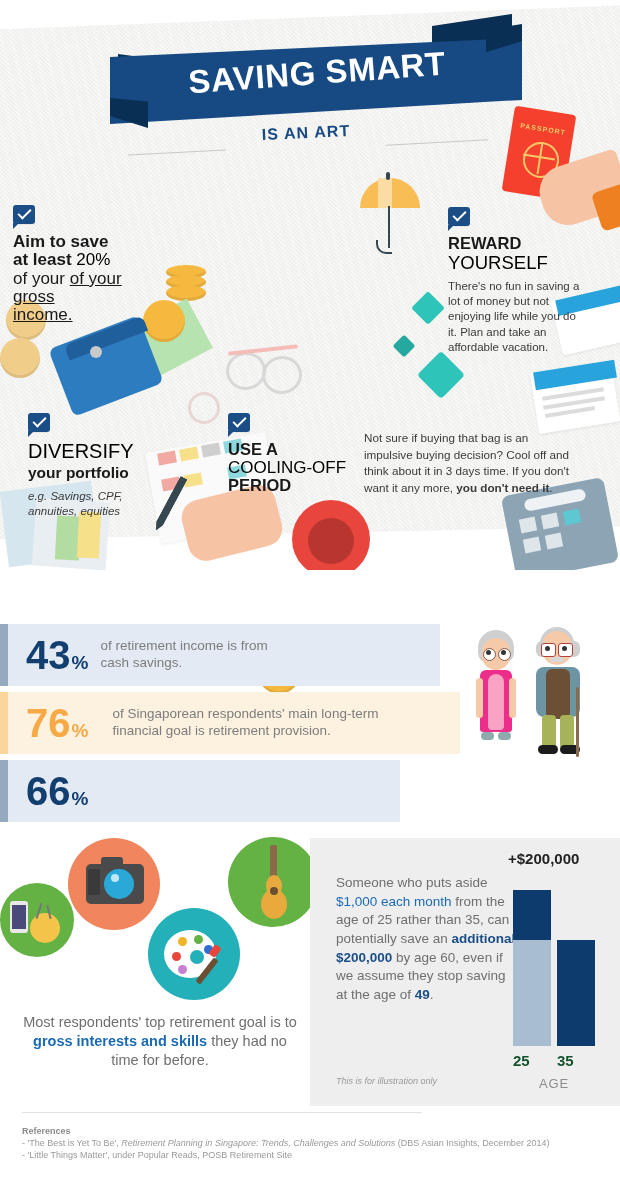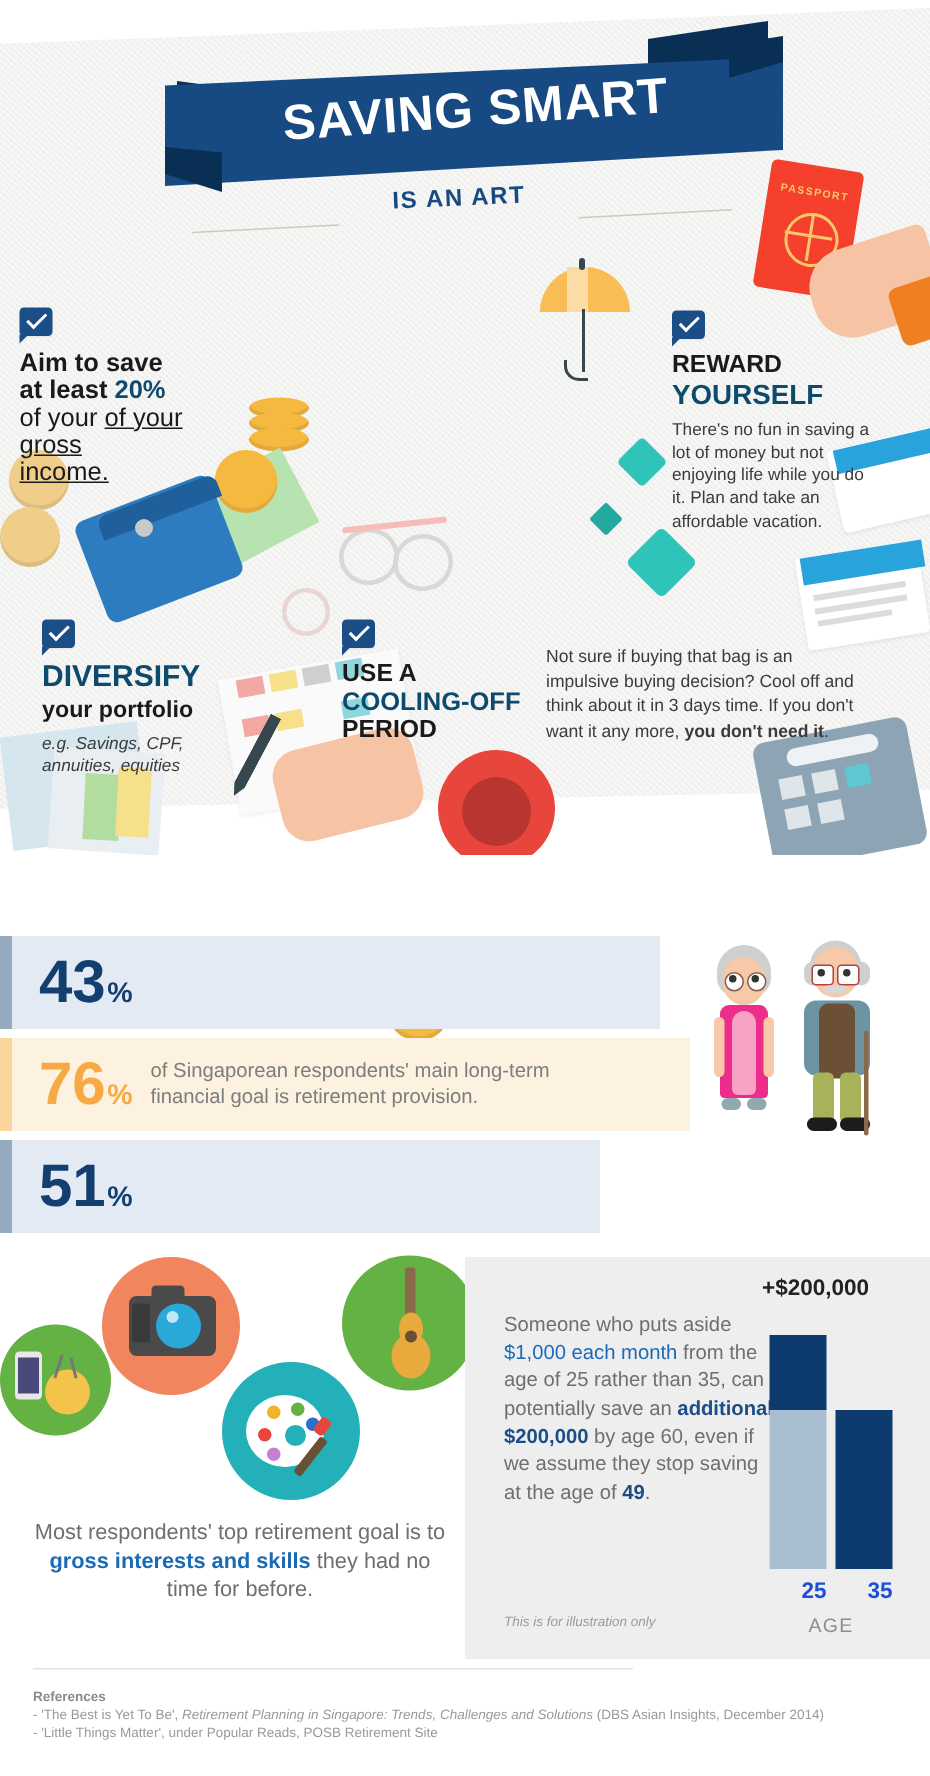--- a/index.html
+++ b/index.html
@@ -79,21 +79,21 @@
     content:"";position:absolute;left:0px;bottom:-5px;border-left:6px solid #1b4e87;
     border-bottom:6px solid transparent;
   }
   .chk i{
     position:absolute;left:5px;top:4px;width:11px;height:5px;
     border-left:2.6px solid #fff;border-bottom:2.6px solid #fff;
     transform:rotate(-45deg);
   }
   .tip-h{margin-top:9px;line-height:1.08;}
   .tip-h .dark{color:#1a1a1a;font-weight:bold;}
-  .tip-h .blue{color:#0c4a6e;font-weight:bold;}
+  .tip-h .blue{color:#000000;font-weight:normal;}
   .tip-body{color:#3b3b3b;line-height:1.33;margin-top:6px;}
   .tip-note{color:#3b3b3b;font-style:italic;line-height:1.3;margin-top:7px;font-size:11.5px;}
 
   
   .dec{position:absolute;}
   .coin{border-radius:50%;background:#f6b93f;box-shadow:inset 0 -3px 0 rgba(0,0,0,.08);}
   .coin.pale{background:#f0ce8a;}
   .gem{background:#2ec4ba;}
   .doccard{background:#ffffff;border-radius:3px;box-shadow:0 1px 3px rgba(0,0,0,.08);}
 
@@ -116,21 +116,21 @@
 
   .gpanel{position:absolute;left:310px;top:3px;width:310px;height:268px;background:#eeeeee;}
   .gpanel-txt{position:absolute;left:26px;top:36px;width:180px;color:#6f6f6f;font-size:13.5px;line-height:1.38;}
   .gpanel-txt .bl{color:#1b6ab5;}
   .gpanel-txt b{color:#1b4e87;}
   .illus-note{position:absolute;left:26px;top:238px;color:#9a9a9a;font-style:italic;font-size:9px;}
 
   .bar{position:absolute;}
   .bar-navy{background:#0d3b6e;}
   .bar-grey{background:#a9bdd0;}
-  .bar-label{position:absolute;color:#1d4ed8;font-weight:bold;font-size:15px;text-align:right;}
+  .bar-label{position:absolute;color:#14532d;font-weight:bold;font-size:15px;text-align:left;}
   .chart-top-label{position:absolute;color:#222;font-weight:bold;font-size:15px;}
   .axis-label{position:absolute;color:#8d8d8d;font-size:13px;letter-spacing:.8px;}
 
   
   .refs{position:absolute;left:0;top:1112px;width:620px;height:72px;background:#fff;}
   .refs-rule{position:absolute;left:22px;top:0;width:400px;height:1px;background:#e2e2e2;}
   .refs-h{position:absolute;left:22px;top:14px;color:#8b8b8b;font-size:9px;font-weight:bold;}
   .refs-l{position:absolute;left:22px;color:#9a9a9a;font-size:9px;white-space:nowrap;}
   .refs-l i{font-style:italic;}
 </style>
@@ -317,35 +317,36 @@
     <div class="dec coin" style="left:286px;top:67px;width:44px;height:16px;border-radius:50%;"></div>
     <div class="dec coin" style="left:286px;top:78px;width:44px;height:18px;border-radius:50%;"></div>
     <div class="dec coin" style="left:258px;top:82px;width:42px;height:42px;"></div>
 
     <div class="statrow" style="left:0;top:54px;width:440px;height:62px;background:#e3eaf4;">
       <div class="stat-acc" style="background:#95a9bf;"></div>
       <div style="display:flex;align-items:baseline;margin-left:26px;">
         <span class="stat-num" style="font-size:40px;color:#123f70;">43</span>
         <span class="stat-pct" style="font-size:19px;color:#123f70;margin-left:1px;">%</span>
       </div>
+      <div class="stat-txt" style="font-size:13.5px;margin-left:12px;width:170px;">of retirement income is from cash savings.</div>
     </div>
 
     <div class="statrow" style="left:0;top:122px;width:460px;height:62px;background:#fdf1e0;">
       <div class="stat-acc" style="background:#fbd59b;"></div>
       <div style="display:flex;align-items:baseline;margin-left:26px;">
         <span class="stat-num" style="font-size:40px;color:#f6a944;">76</span>
         <span class="stat-pct" style="font-size:19px;color:#f6a944;margin-left:1px;">%</span>
       </div>
-      <div class="stat-txt" style="font-size:13.5px;margin-left:12px;width:280px;">of Singaporean respondents' main long-term financial goal is retirement provision.</div>
+      <div class="stat-txt" style="font-size:13.5px;margin-left:24px;width:280px;">of Singaporean respondents' main long-term financial goal is retirement provision.</div>
     </div>
 
     <div class="statrow" style="left:0;top:190px;width:400px;height:62px;background:#e3eaf4;">
       <div class="stat-acc" style="background:#95a9bf;"></div>
       <div style="display:flex;align-items:baseline;margin-left:26px;">
-        <span class="stat-num" style="font-size:40px;color:#123f70;">51</span>
+        <span class="stat-num" style="font-size:40px;color:#123f70;">66</span>
         <span class="stat-pct" style="font-size:19px;color:#123f70;margin-left:1px;">%</span>
       </div>
     </div>
   </div>
 
   <div class="low-wrap">
 
     <div class="circ" style="left:68px;top:3px;width:92px;height:92px;background:#f0855e;">
       <div style="position:absolute;left:18px;top:26px;width:58px;height:40px;background:#4a4a4a;border-radius:5px;"></div>
       <div style="position:absolute;left:33px;top:19px;width:22px;height:10px;background:#4a4a4a;border-radius:3px 3px 0 0;"></div>

